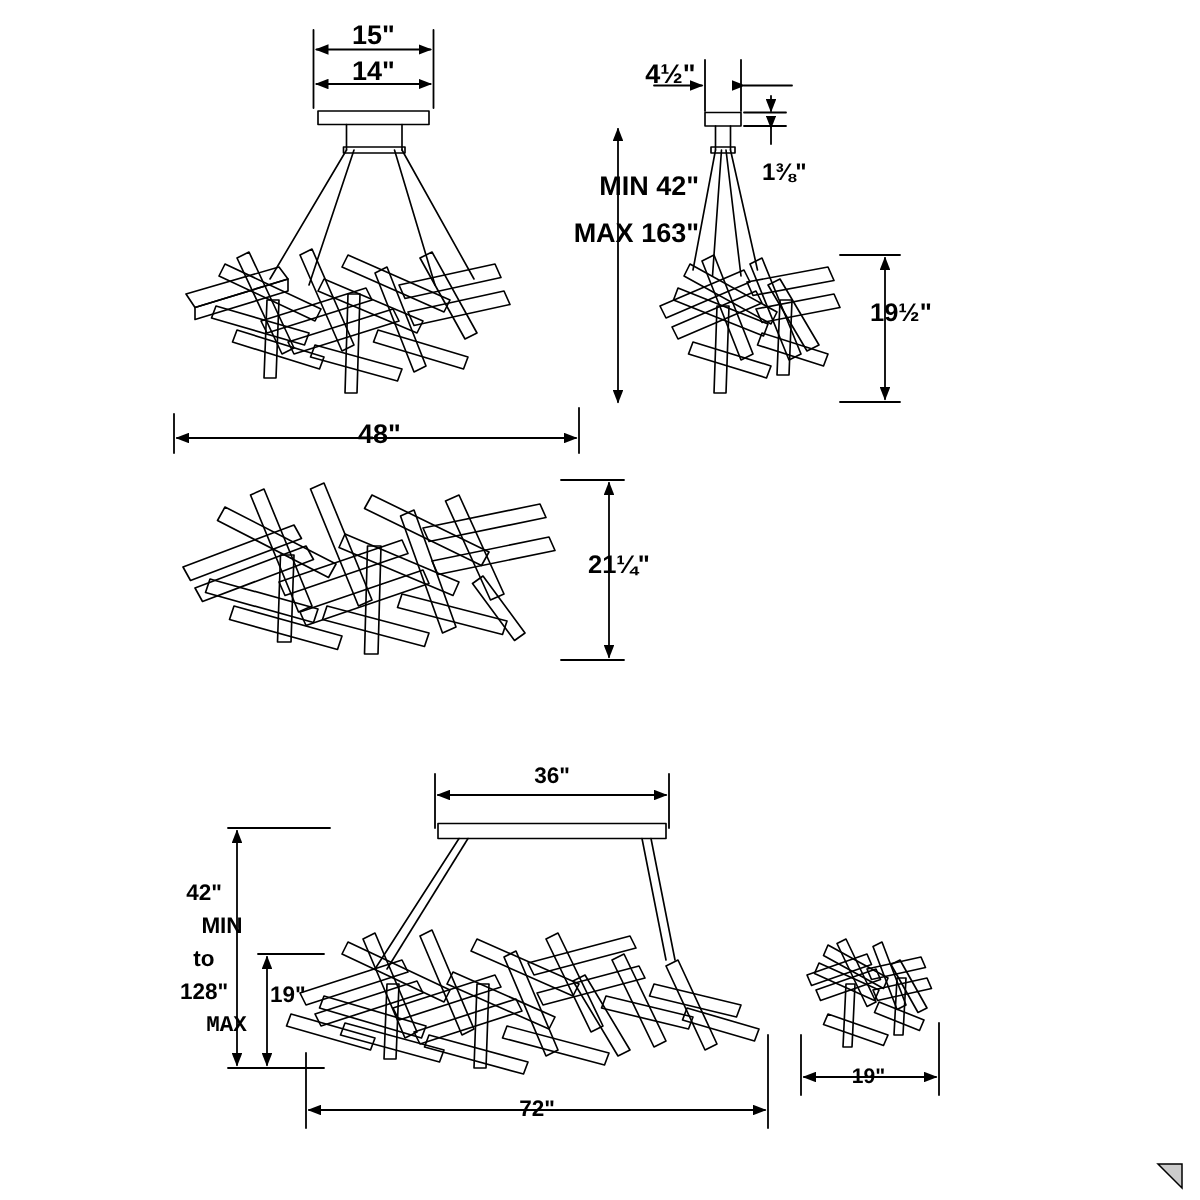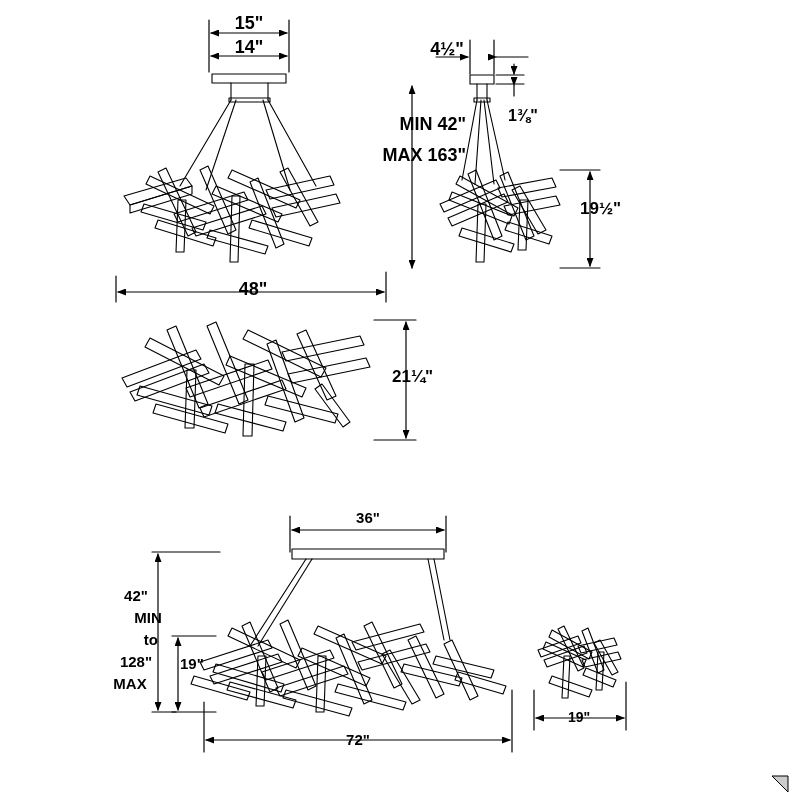--- a/index.html
+++ b/index.html
@@ -302,23 +302,23 @@
   <div class="dimlabel dl-17" style="left:580px; top:200px;">19½"</div>
 
   <div class="dimlabel dl-18 center" style="left:222px; top:280px; width:62px;">48"</div>
 
   <div class="dimlabel dl-17" style="left:392px; top:368px;">21¼"</div>
 
   <div class="dimlabel dl-15 center" style="left:344px; top:510px; width:48px;">36"</div>
 
   <div class="dimlabel dl-15 center" style="left:114px; top:588px; width:44px;">42"</div>
   <div class="dimlabel dl-15 center" style="left:126px; top:610px; width:44px;">MIN</div>
-  <div class="dimlabel dl-15 center" style="left:114px; top:632px; width:44px;text-align:right;">to</div>
+  <div class="dimlabel dl-15 center" style="left:114px; top:632px; width:44px;">to</div>
   <div class="dimlabel dl-15 center" style="left:110px; top:654px; width:52px;">128"</div>
-  <div class="dimlabel dl-15 center" style="left:102px; top:676px; width:56px;">MAX</div>
+  <div class="dimlabel dl-15 center" style="left:123px; top:676px; width:56px;font-family:Liberation Mono, monospace;">MAX</div>
 
   <div class="dimlabel dl-15" style="left:180px; top:656px;">19"</div>
 
   <div class="dimlabel dl-15 center" style="left:336px; top:732px; width:44px;">72"</div>
 
   <div class="dimlabel dl-14 center" style="left:556px; top:710px; width:46px;">19"</div>
 
 </div>
 
 </body></html>

